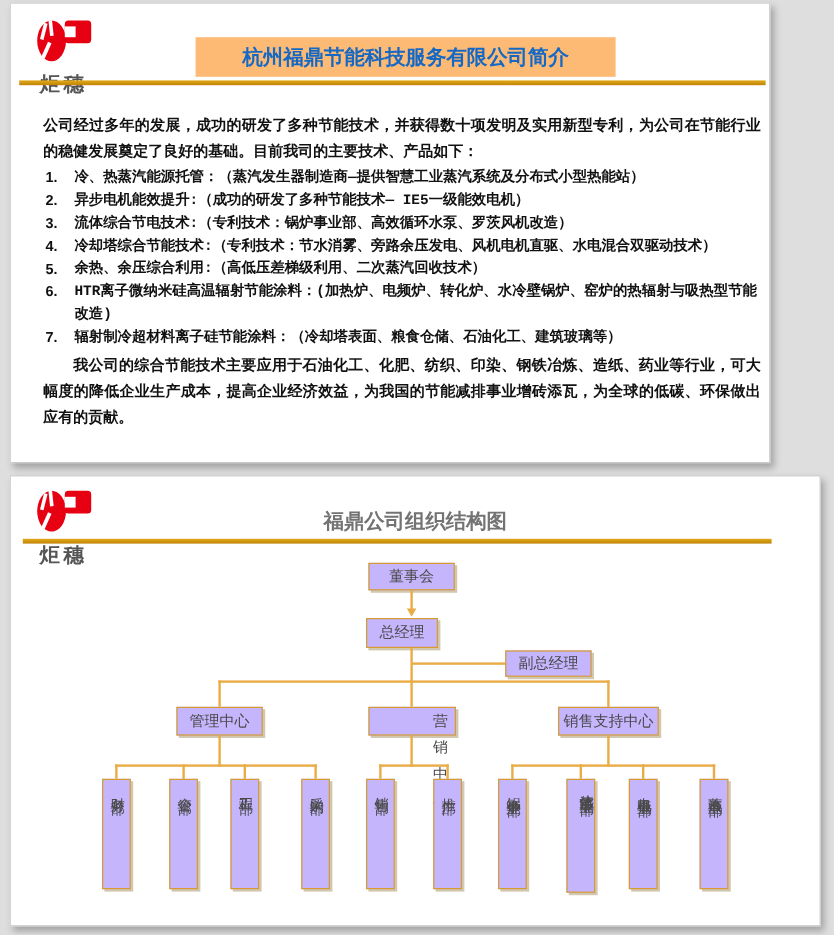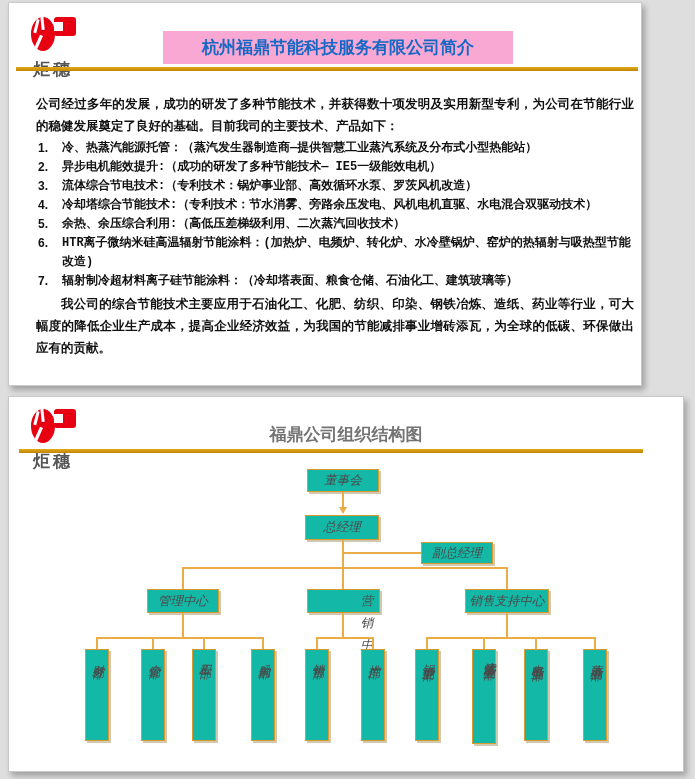--- a/index.html
+++ b/index.html
@@ -19,21 +19,21 @@
   #card1 { left: 8px; top: 2px; width: 634px; height: 384px; }
   #card2 { left: 8px; top: 396px; width: 676px; height: 376px; }
 
   .logo { position: absolute; width: 64px; text-align: center; }
   #card1 .logo { left: 12px; top: 10px; }
   #card2 .logo { left: 12px; top: 8px; }
   .logo-text { font-size: 17px; color: #555; letter-spacing: 3px; font-weight: bold; margin-top: 1px; }
 
   .title-band {
     position: absolute; left: 154px; top: 28px; width: 350px; height: 33px;
-    background: #f9a8d4; text-align: center; line-height: 33px;
+    background: #fdba74; text-align: center; line-height: 33px;
     font-size: 17px; font-weight: bold; color: #1568C4;
   }
   .title-center {
     position: absolute; left: 0; top: 26px; width: 100%;
     text-align: center; font-size: 17px; font-weight: bold; color: #737373;
   }
   .gold-line {
     position: absolute; height: 4px;
     background: linear-gradient(180deg, #E2A917 0%, #C08409 100%);
   }
@@ -47,27 +47,26 @@
   .para { font-size: 12.5px; line-height: 22px; text-align: justify; }
   .indent { text-indent: 2em; }
   .tech-list { margin: 2px 0 2px 2px; }
   .tech-item { display: flex; font-size: 12px; line-height: 19px; }
   .tech-item .num { width: 24px; flex: 0 0 24px; }
   .tech-item .txt { flex: 1; font-family: Liberation Mono, monospace; }
 
   
   .org-box {
     position: absolute;
-    background: #14b8a6;
+    background: #c4b5fd;
     border: 1.5px solid #D79B2F;
     box-shadow: 2px 2px 0 rgba(125, 95, 25, 0.35);
     color: #4a4a4a;
     text-align: center;
     font-size: 12.5px;
-    font-style: italic;
   }
   .org-h { line-height: 21px; }
   .dept {
     writing-mode: vertical-rl;
     text-orientation: upright;
     font-size: 12px;
     line-height: 21px;
     letter-spacing: 1px;
     padding-top: 5px;
     text-align: left;
@@ -155,21 +154,21 @@
   </div>
 
   <div class="title-center">福鼎公司组织结构图</div>
   <div class="gold-line"></div>
 
   <div class="org-box org-h" style="left:298px; top:72px; width:72px; height:23px;">董事会</div>
 
   <div class="v-line" style="left:333px; top:95px; height:16px;"></div>
   <div class="arrow-head" style="left:330px; top:110px;"></div>
 
-  <div class="org-box org-h" style="left:296px; top:118px; width:74px; height:25px; line-height:23px;">总经理</div>
+  <div class="org-box org-h" style="left:296px; top:118px; width:60px; height:25px; line-height:23px;">总经理</div>
 
   <div class="v-line" style="left:333px; top:143px; height:29px;"></div>
   <div class="h-line" style="left:334px; top:155px; width:78px;"></div>
 
   <div class="org-box org-h" style="left:412px; top:145px; width:72px; height:22px; line-height:20px;">副总经理</div>
 
   <div class="h-line" style="left:173px; top:170px; width:326px;"></div>
   <div class="v-line" style="left:173px; top:170px; height:22px;"></div>
   <div class="v-line" style="left:333px; top:170px; height:22px;"></div>
   <div class="v-line" style="left:497px; top:170px; height:22px;"></div>

